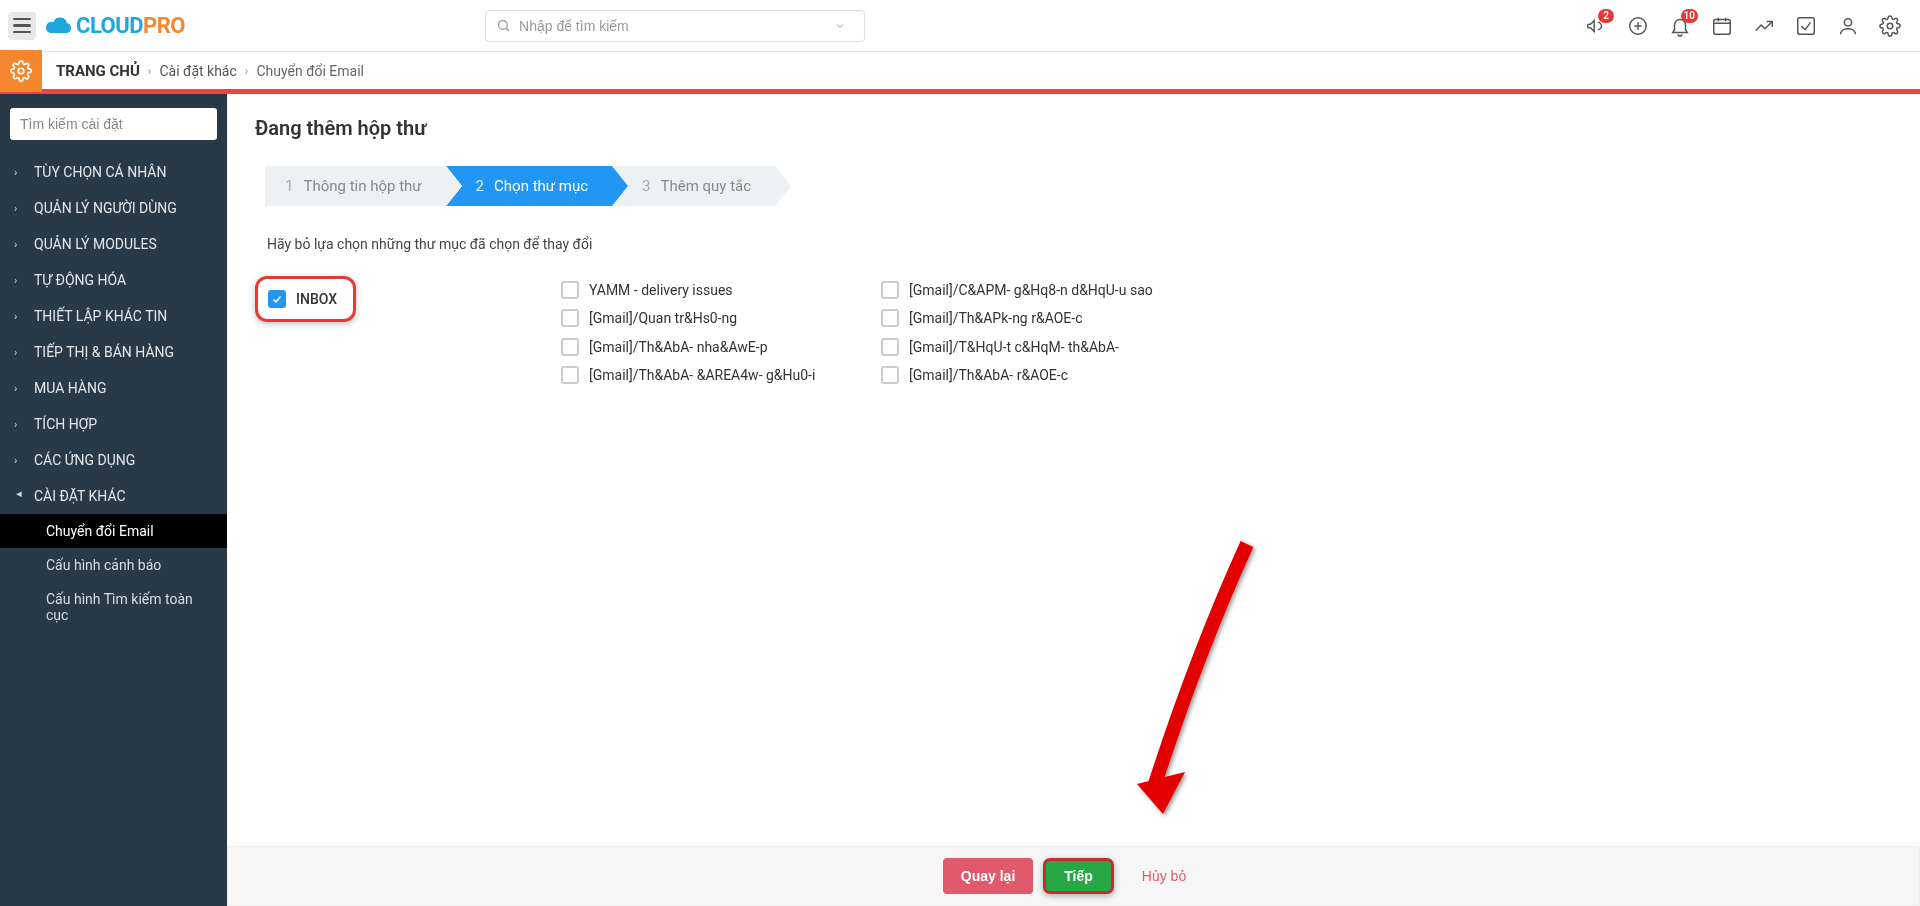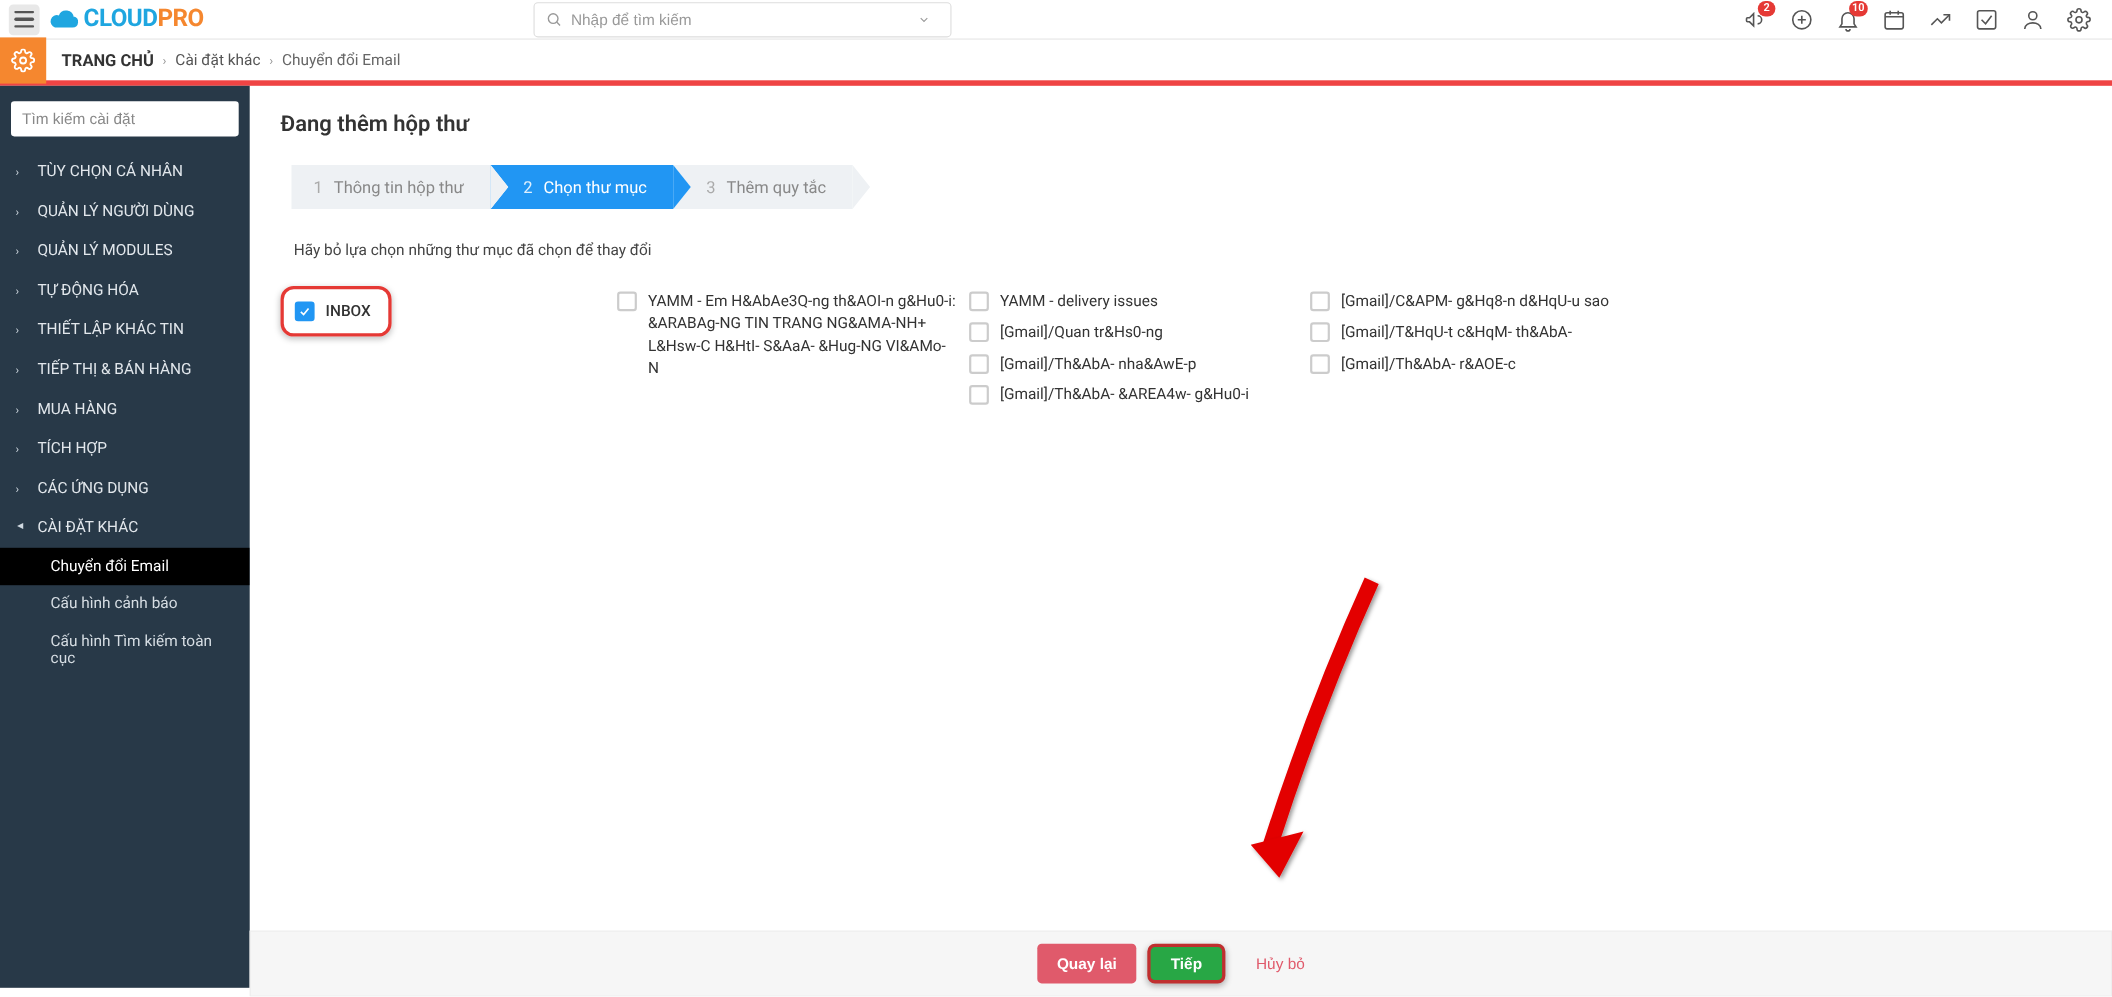--- a/index.html
+++ b/index.html
@@ -1,19 +1,19 @@
 <!DOCTYPE html>
 <html><head>
 <meta charset="utf-8">
 <style>
   * { box-sizing: border-box; margin: 0; padding: 0; }
   body { font-family: -apple-system, BlinkMacSystemFont, "Segoe UI", Roboto, Arial, sans-serif; font-size: 14px; color: #333; background: #fff; width: 1920px; height: 906px; overflow: hidden; position: relative; }
 
   
-  .top-header { height: 36px; background: #fff; border-bottom: 1px solid #e5e5e5; display: flex; align-items: center; padding: 0 8px; }
+  .top-header { height: 52px; background: #fff; border-bottom: 1px solid #e5e5e5; display: flex; align-items: center; padding: 0 8px; }
   .hamburger { width: 28px; height: 28px; cursor: pointer; display: flex; flex-direction: column; justify-content: center; gap: 4px; margin-right: 8px; background:#e8e8e8; border-radius:4px; padding:5px; }
   .hamburger span { display: block; height: 2.5px; background: #555; border-radius: 2px; }
   .logo { display: flex; align-items: center; font-weight: 700; font-size: 22px; letter-spacing: -0.5px; }
   .logo .cloud-svg { margin-right: 2px; }
   .logo .part1 { color: #1fa6e0; }
   .logo .part2 { color: #f5872f; }
   .top-search { margin-left: 300px; width: 380px; height: 32px; border: 1px solid #ddd; border-radius: 4px; display: flex; align-items: center; padding: 0 10px; color: #999; background:#fff; }
   .top-search svg { margin-right: 8px; flex-shrink:0;}
   .top-search input { border:none; outline:none; flex:1; font-size:14px; color:#555; background:transparent;}
   .top-search input::placeholder { color:#999; }
@@ -255,26 +255,20 @@
             <div class="folder-item">
               <span class="cb checked">
                 <svg viewBox="0 0 24 24" fill="none" stroke="#fff" stroke-width="3">
                   <polyline points="5 13 10 18 19 7"></polyline>
                 </svg>
               </span>
               <span>INBOX</span>
             </div>
           </div>
         </div>
-      <div class="folder-col" id="col2">
-          <div class="folder-item">
-            <span class="cb"></span>
-            <span>YAMM - Em H&amp;AbAe3Q-ng th&amp;AOI-n g&amp;Hu0-i: &amp;ARABAg-NG TIN TRANG NG&amp;AMA-NH+ L&amp;Hsw-C H&amp;HtI- S&amp;AaA- &amp;Hug-NG VI&amp;AMo-N</span>
-          </div>
-        </div>
       <div class="folder-col" id="col3">
           <div class="folder-item">
             <span class="cb"></span>
             <span>YAMM - delivery issues</span>
           </div>
           <div class="folder-item">
             <span class="cb"></span>
             <span>[Gmail]/Quan tr&amp;Hs0-ng</span>
           </div>
           <div class="folder-item">
@@ -283,20 +277,24 @@
           </div>
           <div class="folder-item">
             <span class="cb"></span>
             <span>[Gmail]/Th&amp;AbA- &amp;AREA4w- g&amp;Hu0-i</span>
           </div>
         </div>
       <div class="folder-col" id="col4">
           <div class="folder-item">
             <span class="cb"></span>
             <span>[Gmail]/C&amp;APM- g&amp;Hq8-n d&amp;HqU-u sao</span>
+          </div>
+          <div class="folder-item">
+            <span class="cb"></span>
+            <span>[Gmail]/Th&amp;APk-ng r&amp;AOE-c</span>
           </div>
           <div class="folder-item">
             <span class="cb"></span>
             <span>[Gmail]/T&amp;HqU-t c&amp;HqM- th&amp;AbA-</span>
           </div>
           <div class="folder-item">
             <span class="cb"></span>
             <span>[Gmail]/Th&amp;AbA- r&amp;AOE-c</span>
           </div>
         </div>

